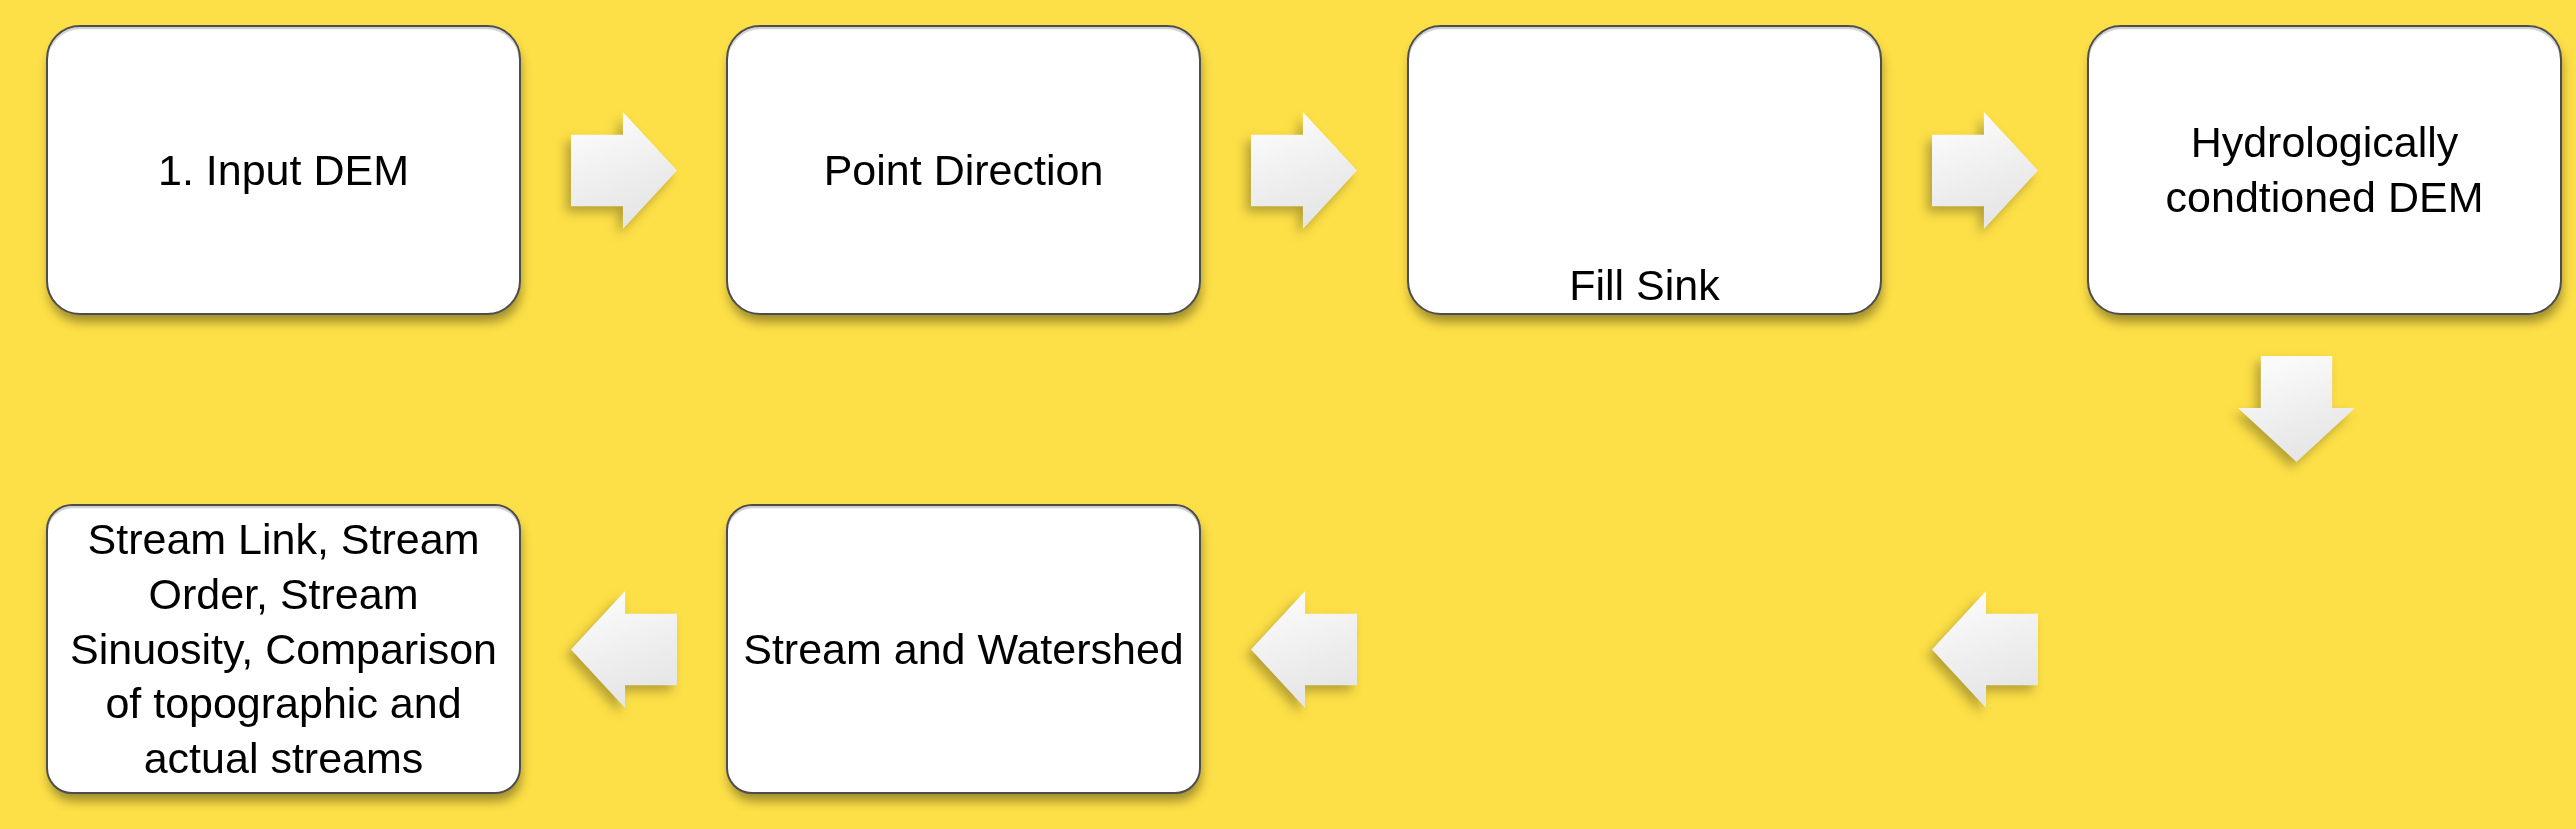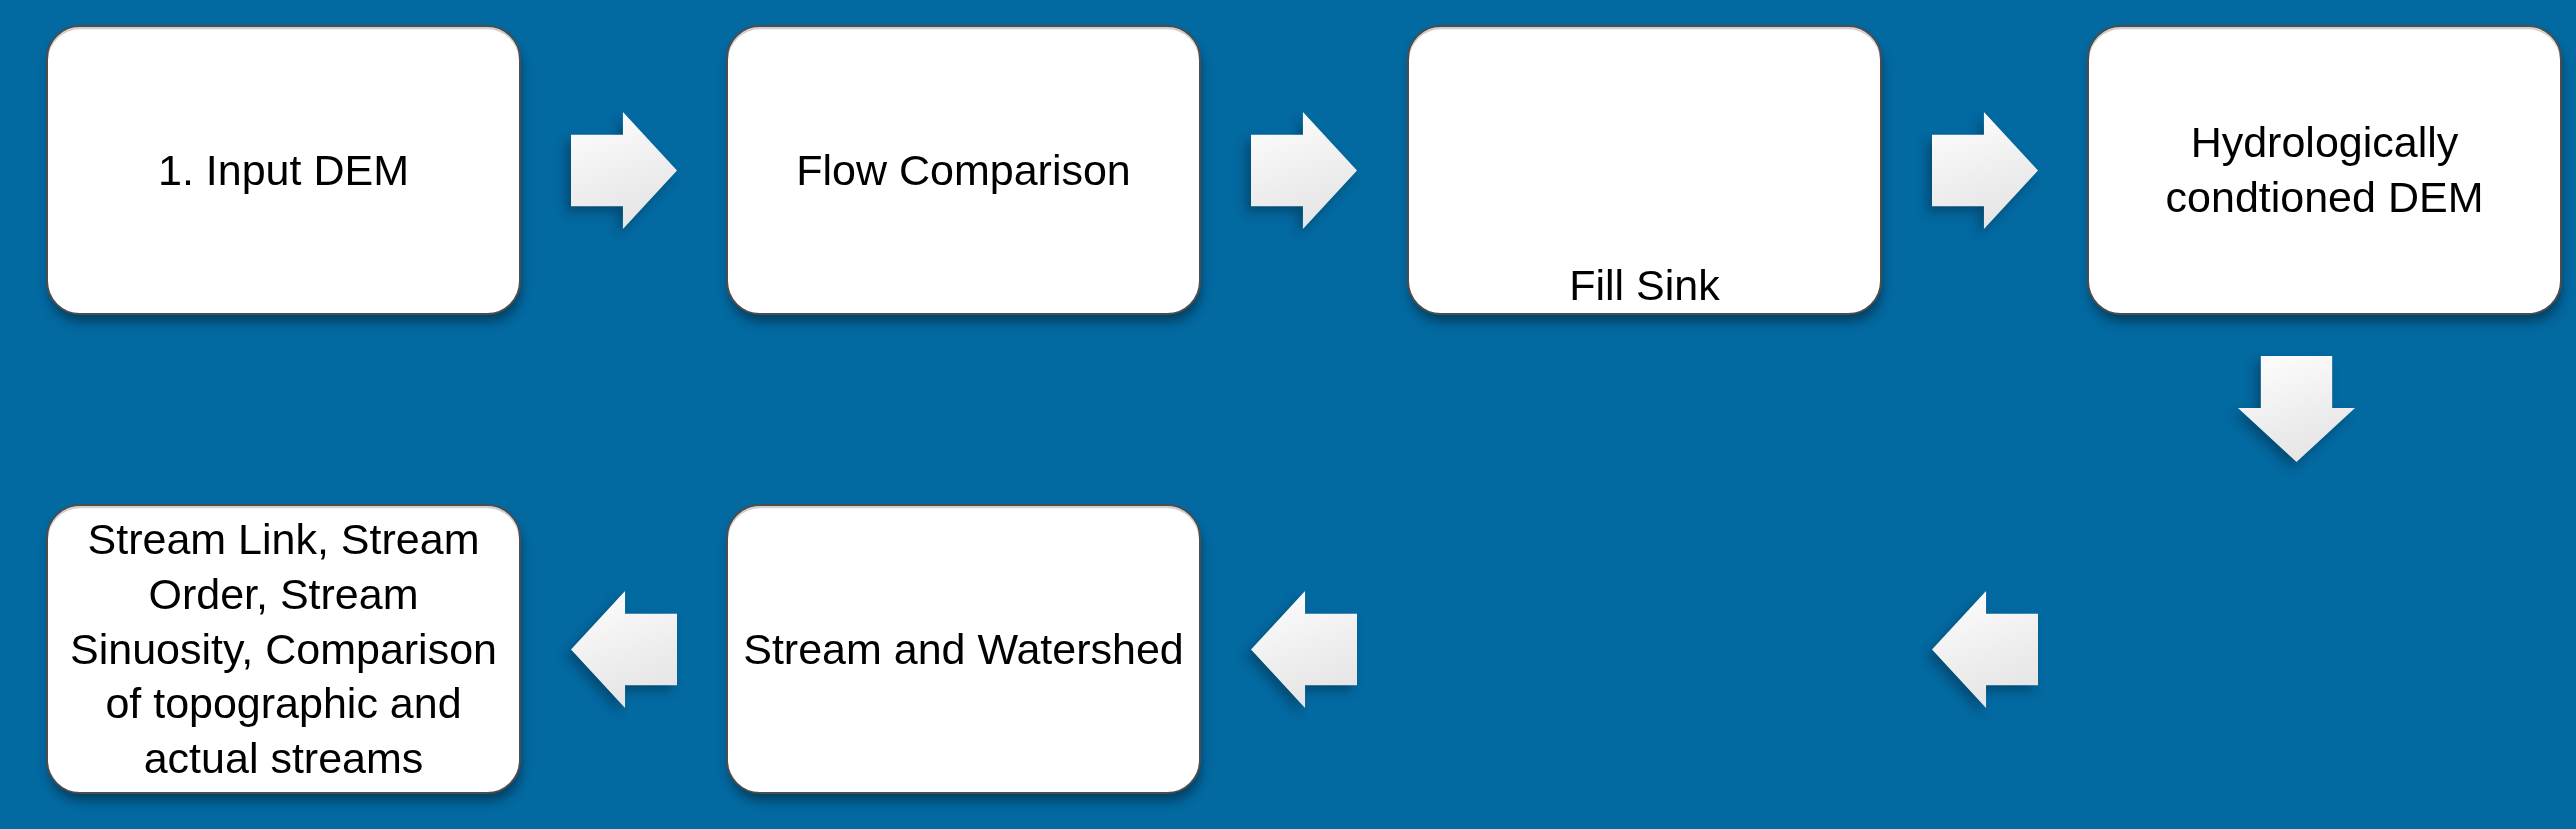--- a/index.html
+++ b/index.html
@@ -5,21 +5,21 @@
   html, body {
     margin: 0;
     padding: 0;
     background: #ffffff;
     font-family: "Liberation Sans", "DejaVu Sans", sans-serif;
   }
   .canvas {
     position: relative;
     width: 2576px;
     height: 830px;
-    background: #0369a1;
+    background: #fde047;
     overflow: hidden;
   }
   
   .node {
     position: absolute;
     width: 475px;
     height: 290px;
     box-sizing: border-box;
     background: #ffffff;
     border: 2.3px solid #4d4d4d;
@@ -34,21 +34,21 @@
     line-height: 1.27;
     padding: 0 9px;
   }
   .node .lbl { display: block; }
   .prewrap .lbl { white-space: pre-line; }
   .c1 { left: 46px; }
   .c2 { left: 726px; }
   .c3 { left: 1407px; align-items: flex-end; }
   .c4 { left: 2087px; }
   .r1 { top: 25px; }
-  .r2 { top: 504px; }
+  .r2 { top: 504px; border-radius: 26px; }
   
   .arrow {
     position: absolute;
     filter: drop-shadow(-4.5px 6.8px 5.3px rgba(0,0,0,0.28));
   }
   .arrow .shape {
     width: 100%;
     height: 100%;
     background: linear-gradient(160deg, #fafafa 15%, #ececec 60%, #e2e2e2 100%);
   }
@@ -72,21 +72,21 @@
 </style>
 </head>
 <body>
 
 <div class="canvas">
 
   <div class="node r1 c1">
     <span class="lbl">1. Input DEM</span>
   </div>
   <div class="node r1 c2">
-    <span class="lbl">Flow Comparison</span>
+    <span class="lbl">Point Direction</span>
   </div>
   <div class="node r1 c3">
     <span class="lbl">Fill Sink</span>
   </div>
   <div class="node r1 c4 prewrap">
     <span class="lbl">Hydrologically
 condtioned DEM</span>
   </div>
 
   <div class="arrow arrow-h ar1 ga1">

